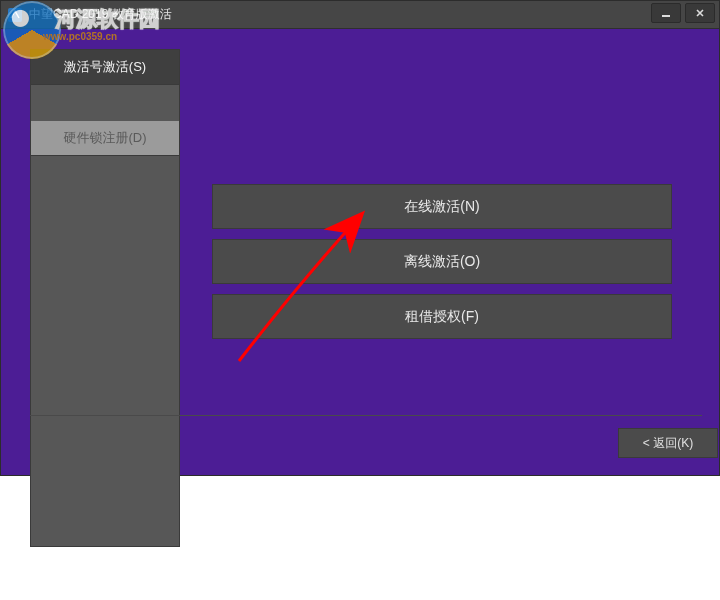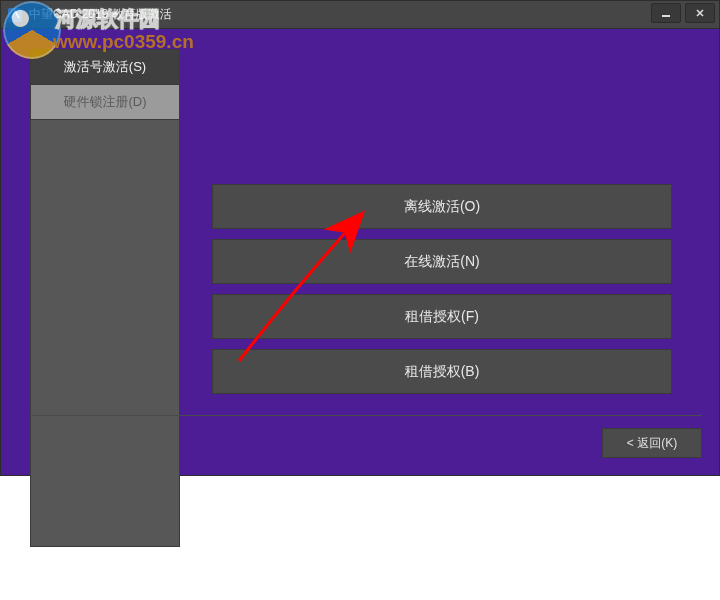--- a/index.html
+++ b/index.html
@@ -61,38 +61,39 @@
     font-size: 13px;
     border-bottom: 1px solid #3a3a3a;
   }
   .side-tab.active {
     background: #3f3f3f;
     color: #f2f2f2;
   }
   .side-tab.inactive {
     background: #9b9b9b;
     color: #5a5a5a;
+    margin-top: 36px;
   }
   .main-options {
     position: absolute;
     left: 210px; top: 155px;
     width: 460px;
   }
   .opt-btn {
     height: 45px;
     background: #4b4b4b;
     border: 1px solid #3a3a3a;
     color: #e8e8e8;
     font-size: 14px;
     display: flex; align-items: center; justify-content: center;
     margin-bottom: 10px;
   }
   .footer {
     position: absolute;
-    right: 16px; bottom: 16px;
+    right: 0; bottom: 16px;
     display: flex;
     gap: 20px;
     margin-top: 31px;
   }
   .foot-btn {
     width: 100px; height: 30px;
     background: #4b4b4b;
     border: 1px solid #3a3a3a;
     color: #e0e0e0;
     font-size: 12px;
@@ -122,22 +123,22 @@
   }
   .watermark .text1 {
     position: absolute; left: 58px; top: 10px;
     font-size: 21px; font-weight: bold;
     color: #2e9a2b;
     -webkit-text-stroke: 1px #ffffff;
     text-shadow: 0 0 2px #fff;
     white-space: nowrap;
   }
   .watermark .text2 {
-    position: absolute; left: 56px; top: 36px;
-    font-size: 19px; font-weight: bold;
+    position: absolute; left: 46px; top: 36px;
+    font-size: 10px; font-weight: bold;
     color: #d48f00;
     white-space: nowrap;
   }
   
   .arrow-annot {
     position: absolute;
     left: 0; top: 0; width: 720px; height: 600px;
     pointer-events: none;
     z-index: 6;
   }
@@ -175,30 +176,27 @@
       <div class="side-tab active">
         <span>激活号激活(S)</span>
       </div>
       <div class="side-tab inactive">
         <span>硬件锁注册(D)</span>
       </div>
     </div>
 
     <div class="main-options">
       <div class="opt-btn">
+        <span>在线激活(N)</span>
+      </div>
+      <div class="opt-btn">
         <span>离线激活(O)</span>
-      </div>
-      <div class="opt-btn">
-        <span>在线激活(N)</span>
       </div>
       <div class="opt-btn">
         <span>租借授权(F)</span>
-      </div>
-      <div class="opt-btn">
-        <span>租借授权(B)</span>
       </div>
     </div>
 
     <div class="sep-line"></div>
 
     <div class="footer">
       <div class="foot-btn">
         <span>&lt; 返回(K)</span>
       </div>
     </div>

